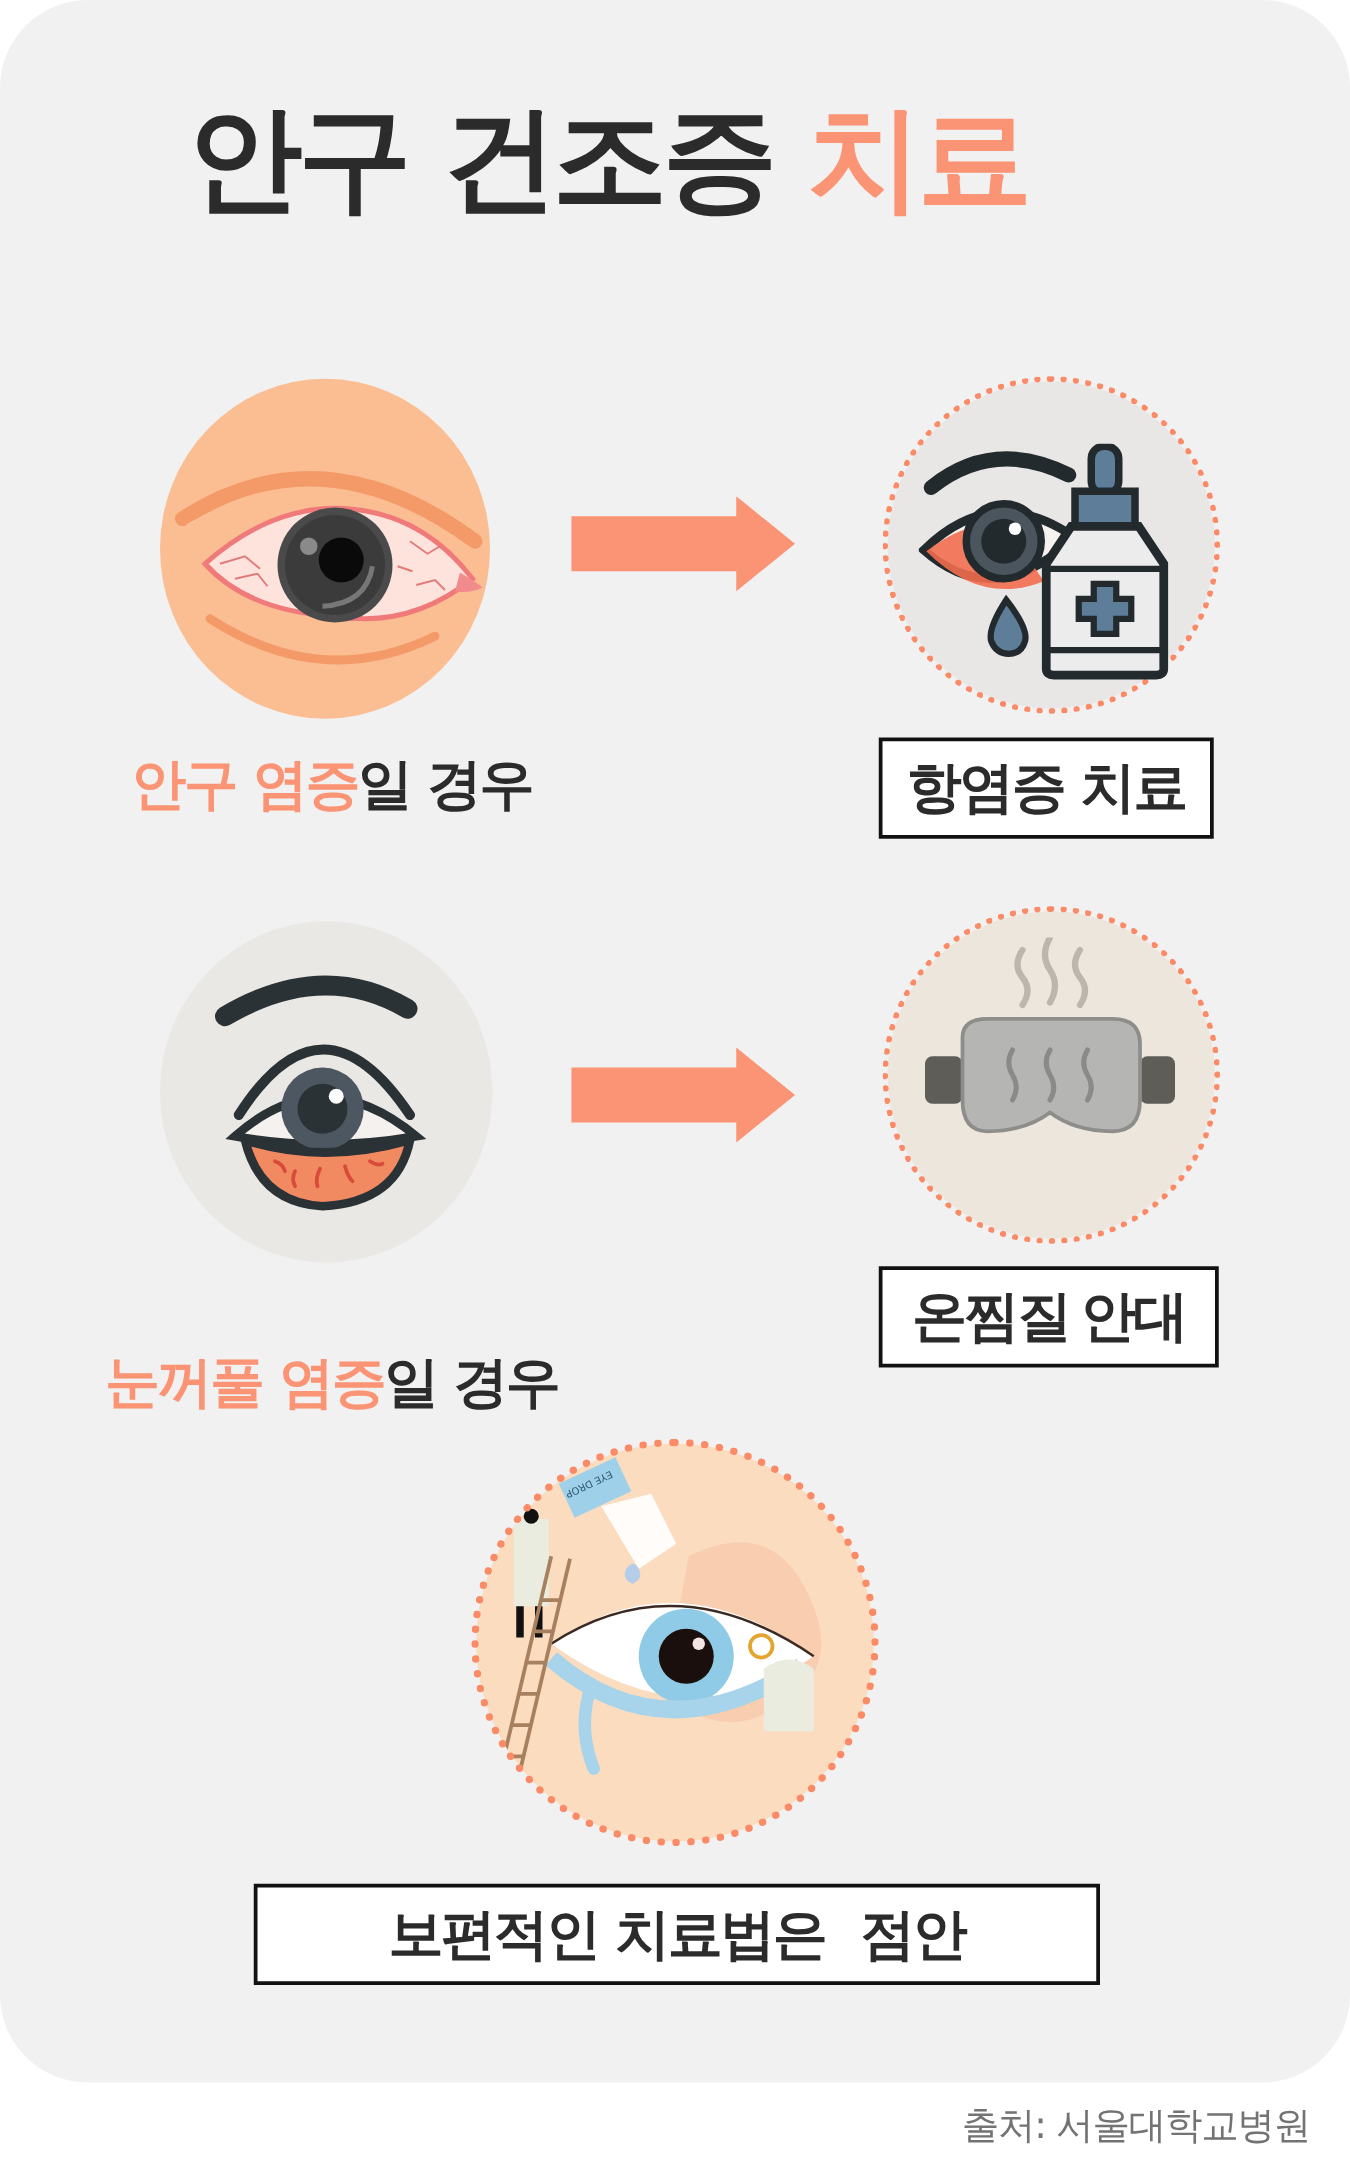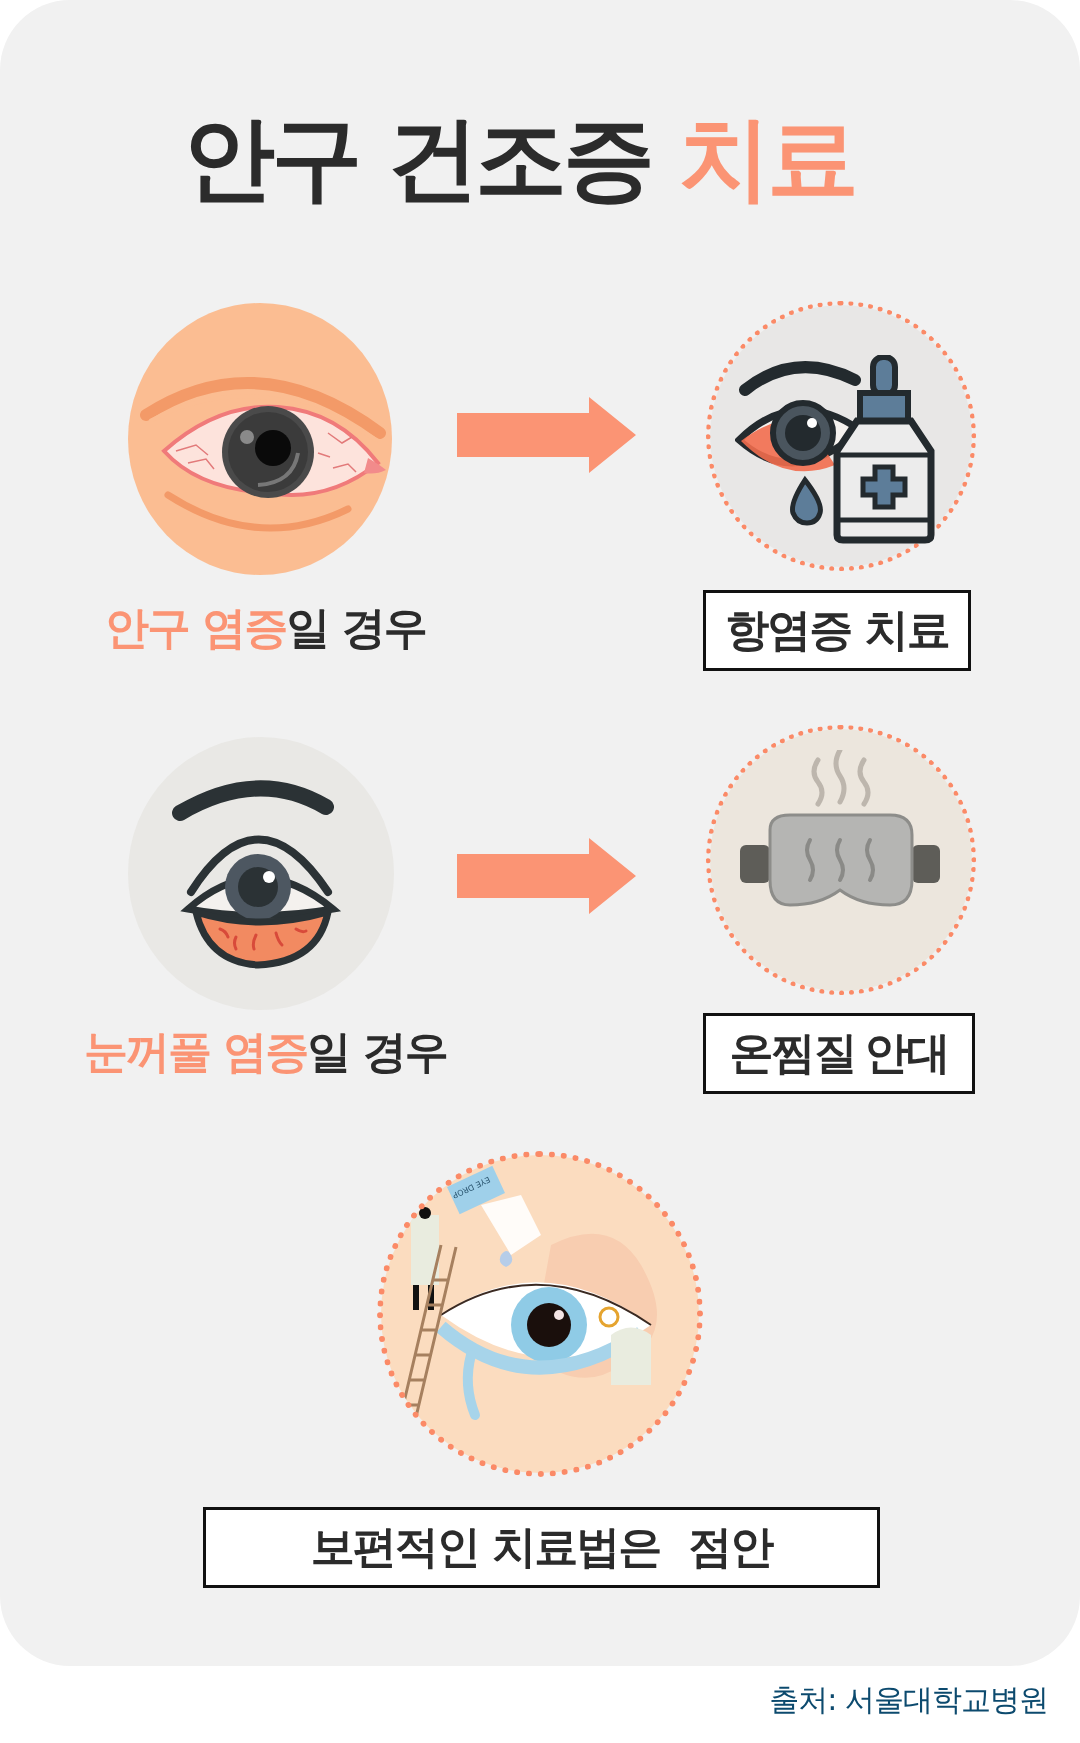--- a/index.html
+++ b/index.html
@@ -1,30 +1,30 @@
 <!DOCTYPE html>
 <html><head>
 <meta charset="utf-8">
 <style>
   html, body { margin: 0; padding: 0; background: #ffffff; }
   body { width: 1080px; height: 1743px; position: relative; overflow: hidden;
          font-family: "DejaVu Sans", "Liberation Sans", sans-serif; }
   .card { position: absolute; left: 0; top: 0; width: 1080px; height: 1666px;
           background: #f1f1f1; border-radius: 70px 70px 70px 70px; }
-  .title { position: absolute; left: 0; width: 972px; top: 104px; text-align: center;
-           font-size: 92px; font-weight: 900; letter-spacing: -4px; color: #2b2b2b; line-height: 110px; padding-left: 33px; }
+  .title { position: absolute; left: 0; width: 972px; top: 72px; text-align: center;
+           font-size: 92px; font-weight: 900; letter-spacing: -4px; color: #2b2b2b; line-height: 110px; }
   .accent { color: #fb9474; }
   .circle { position: absolute; border-radius: 50%; overflow: hidden; }
   .dotted { position: absolute; border-radius: 50%; border: 5px dotted #fb8a67; box-sizing: border-box; }
   .arrow { position: absolute; }
   .label { position: absolute; font-size: 44px; font-weight: 900; letter-spacing: -2px; color: #2b2b2b; line-height: 56px; white-space: nowrap; }
   .box { position: absolute; background: #ffffff; border: 3px solid #111111; box-sizing: border-box;
          display: flex; align-items: center; justify-content: center;
          font-size: 44px; font-weight: 900; letter-spacing: -2px; color: #2b2b2b; white-space: nowrap; }
-  .source { position: absolute; right: 32px; top: 1680px; font-size: 30px; color: #0c4a6e; letter-spacing: -1px;
+  .source { position: absolute; right: 32px; top: 1680px; font-size: 30px; color: #737373; letter-spacing: -1px;
             font-family: "DejaVu Sans", sans-serif; }
   svg { display: block; }
 </style>
 </head>
 <body>
 
 <div class="card"></div>
 
 <div class="title"><span>안구 건조증 </span><span class="accent">치료</span></div>
 
@@ -116,21 +116,21 @@
     <rect x="172" y="95" width="28" height="38" rx="6" fill="#5e5d58"></rect>
     <path d="M30 80 Q30 65 50 65 H150 Q172 65 172 85 V130 Q172 155 150 155 Q120 155 100 140 Q80 155 50 155 Q30 155 30 130 Z" fill="#b5b5b3" stroke="#8d8d8a" stroke-width="3"></path>
     <g stroke="#8a8a87" stroke-width="4" fill="none" stroke-linecap="round">
       <path d="M70 90 q-6 10 0 20 q6 10 0 20"></path>
         <path d="M100 90 q-6 10 0 20 q6 10 0 20"></path>
         <path d="M130 90 q-6 10 0 20 q6 10 0 20"></path>
     </g>
   </svg>
 </div>
 
-<div class="label" style="left:84px; top:1024px;"><span class="accent">눈꺼풀 염증</span><span>일 경우</span></div>
+<div class="label" style="left:84px; top:1079px;"><span class="accent">눈꺼풀 염증</span><span>일 경우</span></div>
 
 <div class="box" style="left:703px; top:1013px; width:272px; height:81px;font-family:Liberation Serif, serif;">
     <span>온찜질 안대</span>
   </div>
 
 <div class="circle" style="left:381px; top:1155px; width:318px; height:318px; background:#fbdcbf;">
   <svg width="318" height="318" viewBox="0 0 318 318">
     <path d="M170 90 Q230 60 260 110 Q300 180 240 210 Q200 240 150 200 Z" fill="#f8cdb0"></path>
     <path d="M60 160 Q160 90 270 170 Q170 240 60 160 Z" fill="#ffffff"></path>
     <path d="M60 160 Q160 95 270 170" stroke="#3b2a22" stroke-width="2" fill="none"></path>

